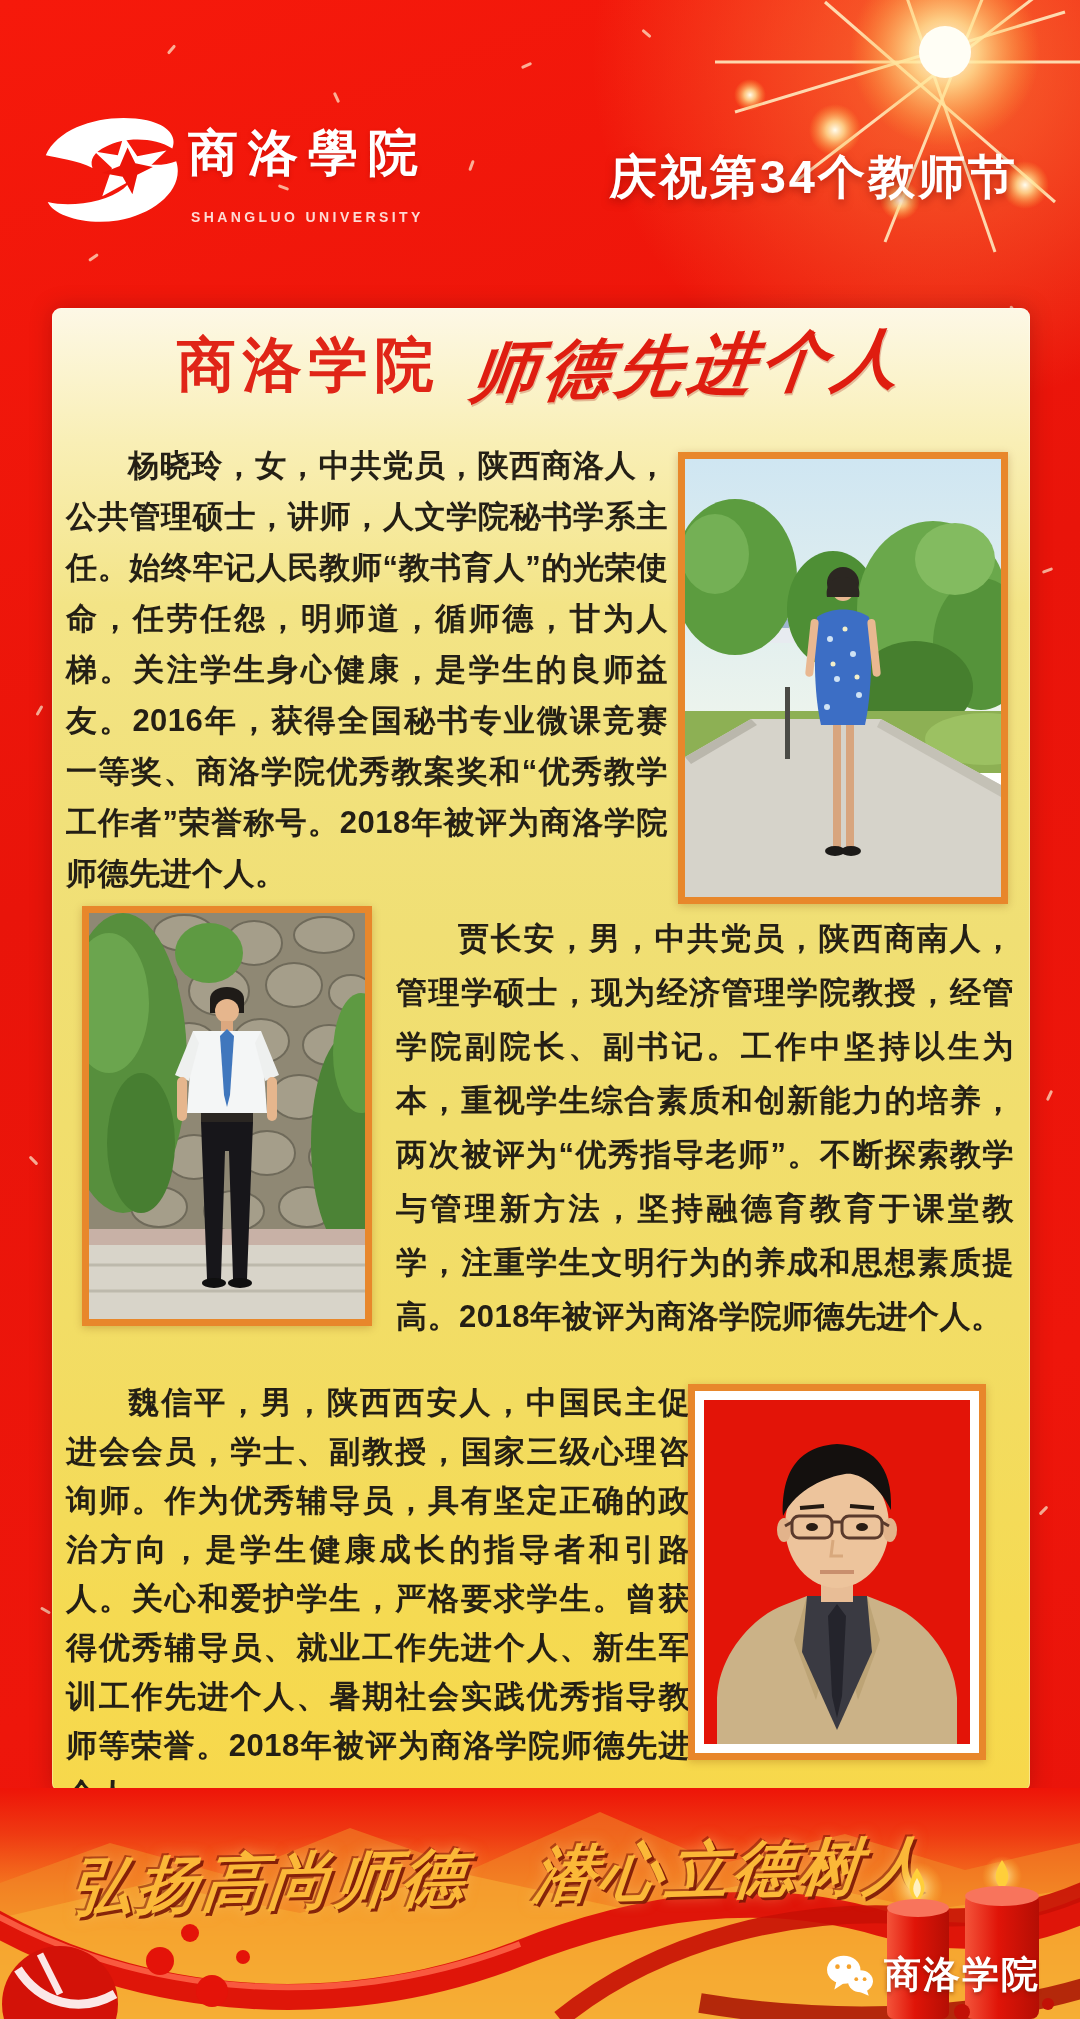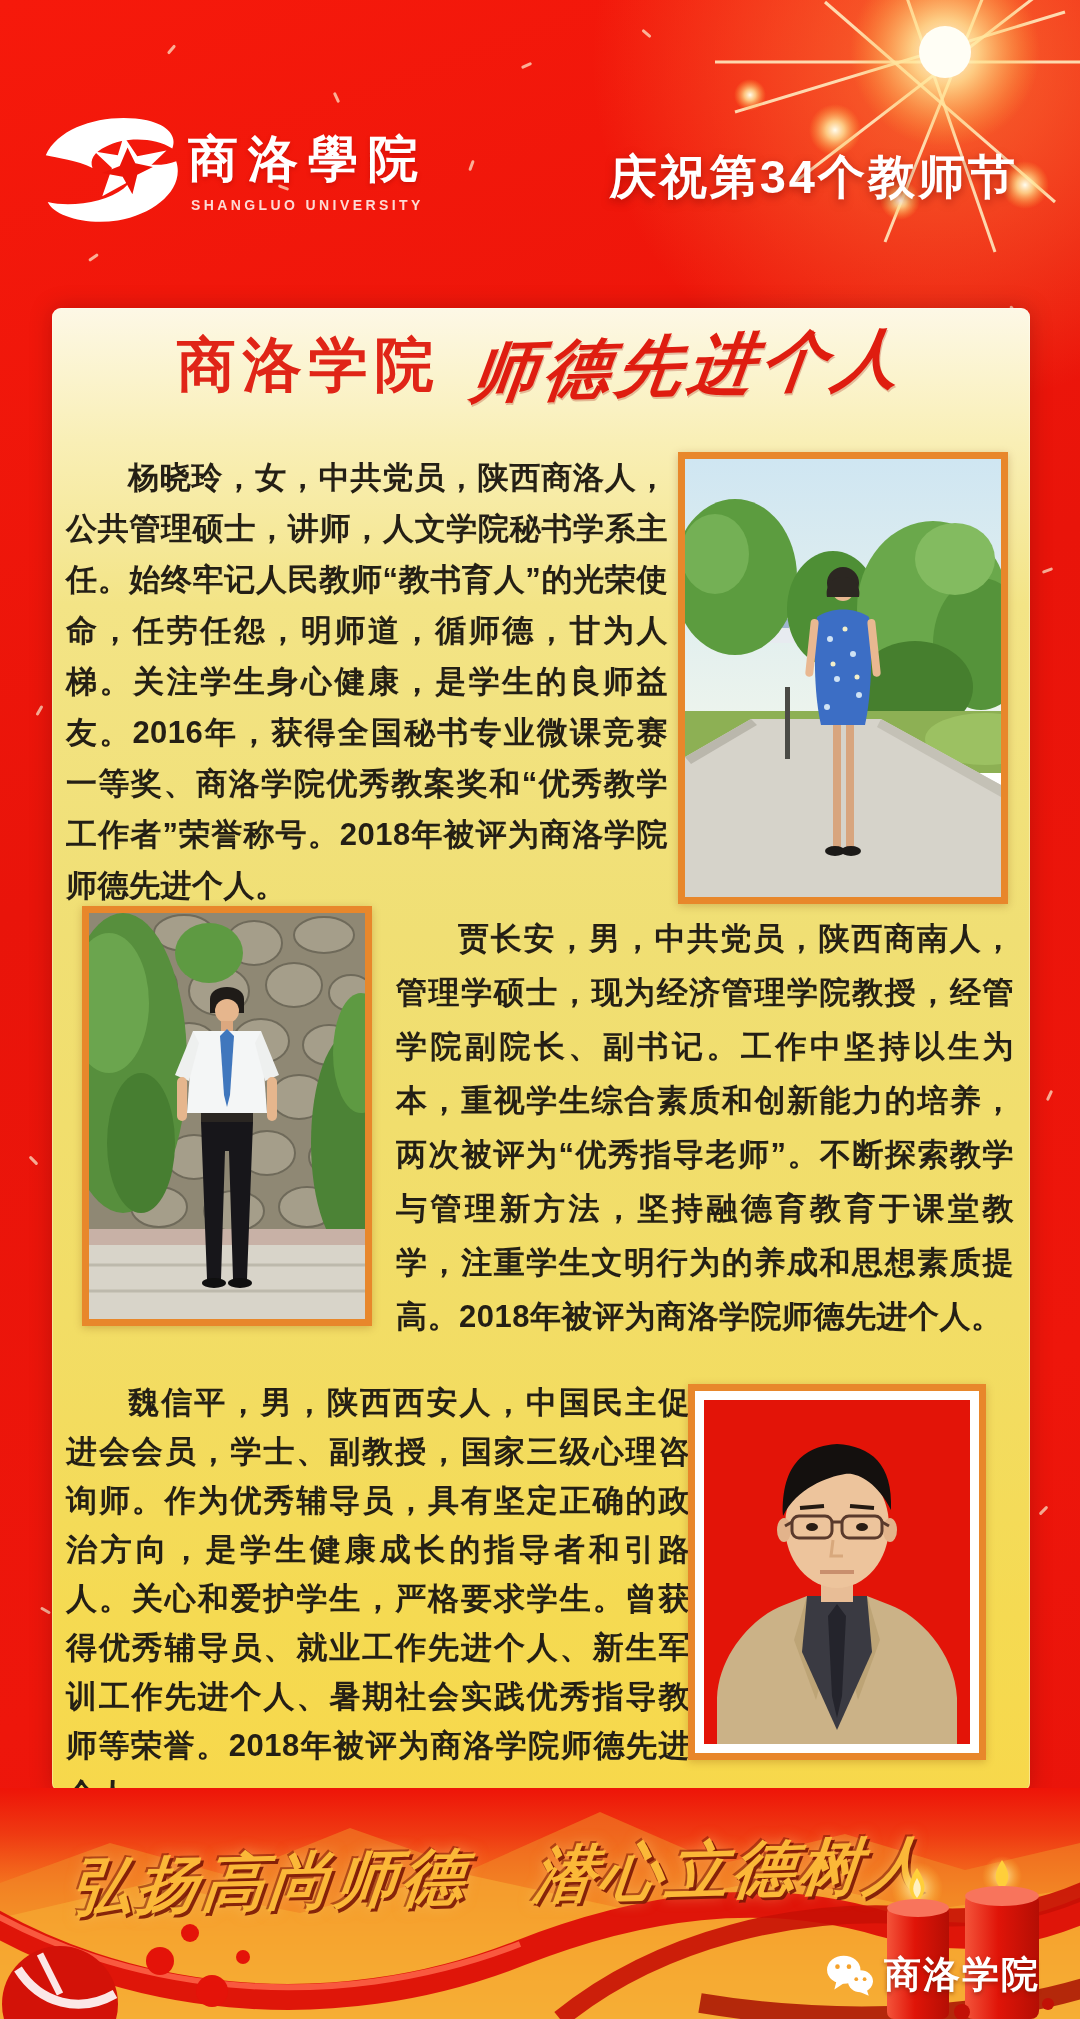--- a/index.html
+++ b/index.html
@@ -6,40 +6,40 @@
   .poster{
     position:relative;width:1080px;height:2019px;overflow:hidden;
     font-family:"Liberation Sans",sans-serif;
     background:
       radial-gradient(circle at 87% 3%, rgba(255,170,80,.55) 0%, rgba(255,170,80,0) 16%),
       linear-gradient(160deg,#f6190b 0%,#e9140a 38%,#ee160b 72%,#e8130a 100%);
   }
   .abs{position:absolute;}
   
   .logo-mark{position:absolute;left:38px;top:110px;width:146px;height:118px;}
-  .logo-cn{position:absolute;left:188px;top:126px;color:#fff;font-size:50px;font-weight:bold;
+  .logo-cn{position:absolute;left:188px;top:120px;color:#fff;font-size:50px;font-weight:bold;
     letter-spacing:10px;font-family:"DejaVu Serif","Liberation Serif",serif;text-shadow:0 2px 4px rgba(140,10,0,.35);}
-  .logo-en{position:absolute;left:191px;top:197px;color:rgba(255,236,230,.92);font-size:14px;
+  .logo-en{position:absolute;left:191px;top:209px;color:rgba(255,236,230,.92);font-size:14px;
     letter-spacing:3.4px;font-weight:bold;text-align:center;}
   .banner{position:absolute;right:62px;top:146px;color:#fff;font-size:47px;font-weight:bold;
     letter-spacing:3px;text-shadow:0 3px 8px rgba(130,10,0,.55);}
   
   .speck{position:absolute;width:3px;height:11px;background:rgba(255,240,210,.7);border-radius:2px;}
   
   .panel{position:absolute;left:52px;top:308px;width:978px;height:1484px;border-radius:9px;
     background:linear-gradient(180deg,#fdf8e6 0%,#f9efb6 9%,#f3e486 20%,#f0df74 42%,#f2dd66 68%,#f5da52 88%,#f7d84b 100%);
     box-shadow:0 0 22px rgba(60,0,0,.25), inset 0 0 0 1px rgba(255,255,255,.35);}
   .panel-title{position:absolute;left:0;top:24px;width:100%;text-align:center;line-height:1;white-space:nowrap;}
   .panel-title .t1{font-size:59px;font-weight:bold;color:#e02517;letter-spacing:7px;vertical-align:middle;}
   .panel-title .t2{display:inline-block;margin-left:28px;font-size:66px;font-weight:bold;color:#df1d10;
     font-family:"DejaVu Serif","Liberation Serif",serif;font-style:italic;letter-spacing:6px;
     transform:skewX(-9deg) rotate(-2deg);vertical-align:middle;text-shadow:1px 2px 0 rgba(160,20,5,.25);}
   .para{position:absolute;margin:0;font-size:31px;line-height:51px;color:#241f15;font-weight:600;
     text-align:justify;text-indent:2em;letter-spacing:.5px;}
-  .para1{left:14px;top:144px;width:602px;}
+  .para1{left:14px;top:132px;width:602px;}
   .para2{left:336px;top:604px;width:618px;line-height:54px;margin-left:8px;}
   .para3{left:14px;top:1070px;width:624px;line-height:49px;}
   .photo{position:absolute;margin:0;box-sizing:border-box;border:7px solid #e8872b;background:#fff;
     box-shadow:0 2px 8px rgba(120,50,0,.25);}
   .photo svg{display:block;width:100%;height:100%;}
   .photo1{left:626px;top:144px;width:330px;height:452px;}
   .photo2{left:30px;top:598px;width:290px;height:420px;}
   .photo3{left:636px;top:1076px;width:298px;height:376px;padding:9px;}
   
   .footer{position:absolute;left:0;top:1788px;width:1080px;height:231px;

